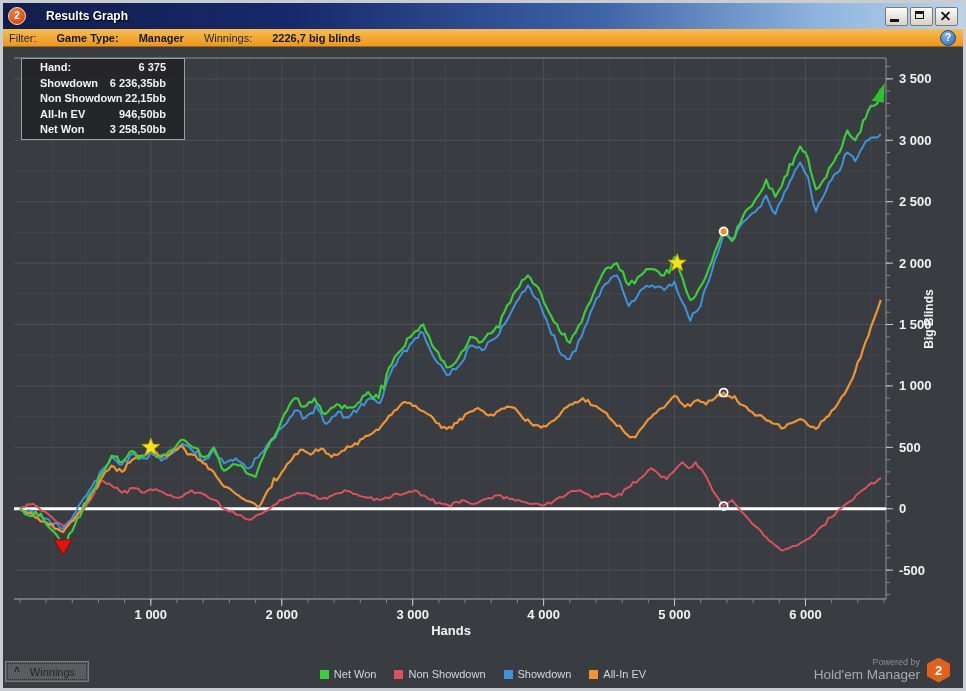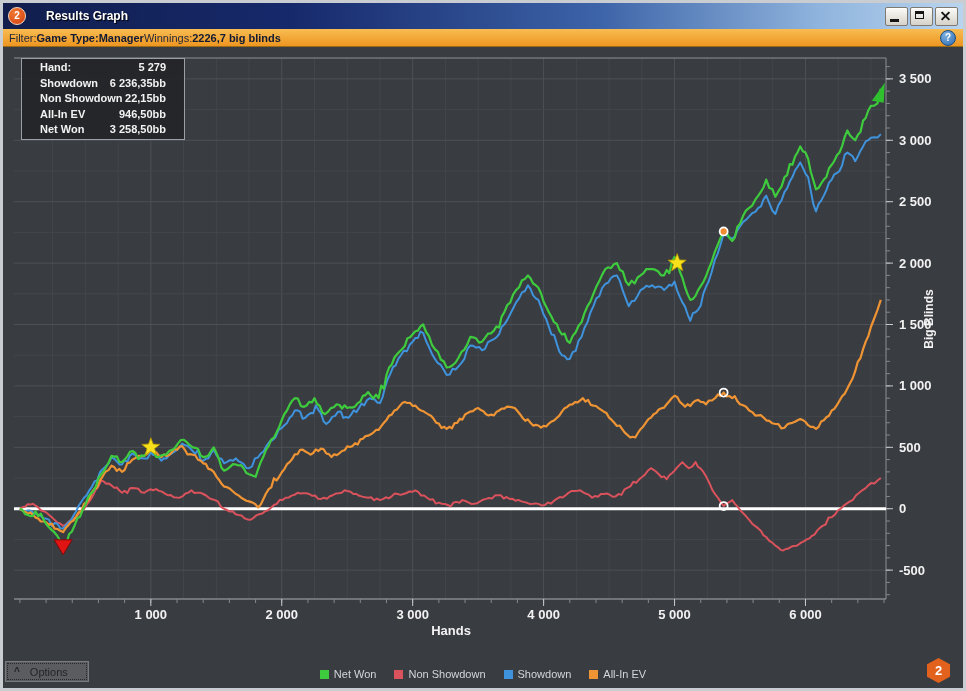--- a/index.html
+++ b/index.html
@@ -13,21 +13,21 @@
   .title-text{color:#fff;font-weight:bold;font-size:12px;margin-left:20px;text-shadow:1px 1px 1px #000;flex:1;}
   .winbtn{width:21px;height:17px;background:linear-gradient(#fcfbf8,#d6d2c9);border:1px solid #7e7a72;border-radius:2px;
           margin-left:2px;position:relative;cursor:pointer;box-shadow:inset 0 1px 0 #ffffff;}
   .gl-min{position:absolute;left:4px;bottom:3px;width:9px;height:3px;background:#151515;}
   .gl-max{position:absolute;left:4px;top:3px;width:9px;height:8px;border:1px solid #151515;border-top-width:3px;box-sizing:border-box;}
   .gl-close{position:absolute;inset:0;}
   .gl-close::before,.gl-close::after{content:"";position:absolute;left:4px;top:7px;width:11px;height:2px;background:#151515;}
   .gl-close::before{transform:rotate(45deg);}
   .gl-close::after{transform:rotate(-45deg);}
   
-  .filterbar{height:17px;display:flex;align-items:center;gap:0;padding:0 6px;font-size:11px;color:#23293a;
+  .filterbar{height:17px;display:flex;align-items:center;gap:20px;padding:0 6px;font-size:11px;color:#23293a;
              background:linear-gradient(#f8bc52,#ee9621);border-bottom:1px solid #9a6a18;position:relative;}
   .filterbar .b{font-weight:bold;color:#111a33;}
   .help-icon{position:absolute;right:7px;top:1px;width:14px;height:14px;border-radius:50%;
              background:radial-gradient(circle at 35% 28%,#7fb2e2,#2e6bb0);border:1px solid #1d4d86;
              color:#fff;font-size:10px;font-weight:bold;text-align:center;line-height:14px;cursor:pointer;}
   
   .content{position:absolute;left:0;right:0;top:44px;bottom:0;background:#393c40;}
   #chart-svg{position:absolute;left:0;top:0;}
   
   .tooltip{position:absolute;left:18px;top:11px;width:162px;background:rgba(33,35,38,0.88);
@@ -266,21 +266,21 @@
           <polygon points="51.0990990990991,492.8036322360953 69.0990990990991,492.8036322360953 60.0990990990991,507.8036322360953" fill="#e11414" stroke="#7d0a0a" stroke-width="1"></polygon>
           <circle cx="720.6456456456456" cy="184.41475595913735" r="4" fill="#f08c2e" stroke="#ffffff" stroke-width="1.8"></circle>
           <circle cx="720.6456456456456" cy="345.5480136208854" r="4" fill="none" stroke="#ffffff" stroke-width="1.8"></circle>
           <circle cx="720.6456456456456" cy="459.0290578887628" r="4" fill="none" stroke="#ffffff" stroke-width="1.8"></circle>
         </g>
       </svg>
 
     <div class="tooltip" id="tooltip">
         <div class="row">
           <span>Hand:</span>
-          <span>5 279</span>
+          <span>6 375</span>
         </div>
         <div class="row">
           <span>Showdown</span>
           <span>6 236,35bb</span>
         </div>
         <div class="row">
           <span>Non Showdown</span>
           <span>22,15bb</span>
         </div>
         <div class="row">
@@ -307,20 +307,24 @@
           <span>Showdown</span>
         </div>
         <div class="item">
           <span class="sw" style="background: rgb(239, 148, 52);"></span>
           <span>All-In EV</span>
         </div>
       </div>
 
     <div class="options-btn">
       <span class="caret">^</span>
-      <span class="lbl">Options</span>
+      <span class="lbl">Winnings</span>
     </div>
 
     <div class="powered">
+      <div class="txt">
+        <div class="small">Powered by</div>
+        <div class="brand">Hold'em Manager</div>
+      </div>
       <div class="hexbadge">2</div>
     </div>
   </div>
 </div>
 
 </body></html>

